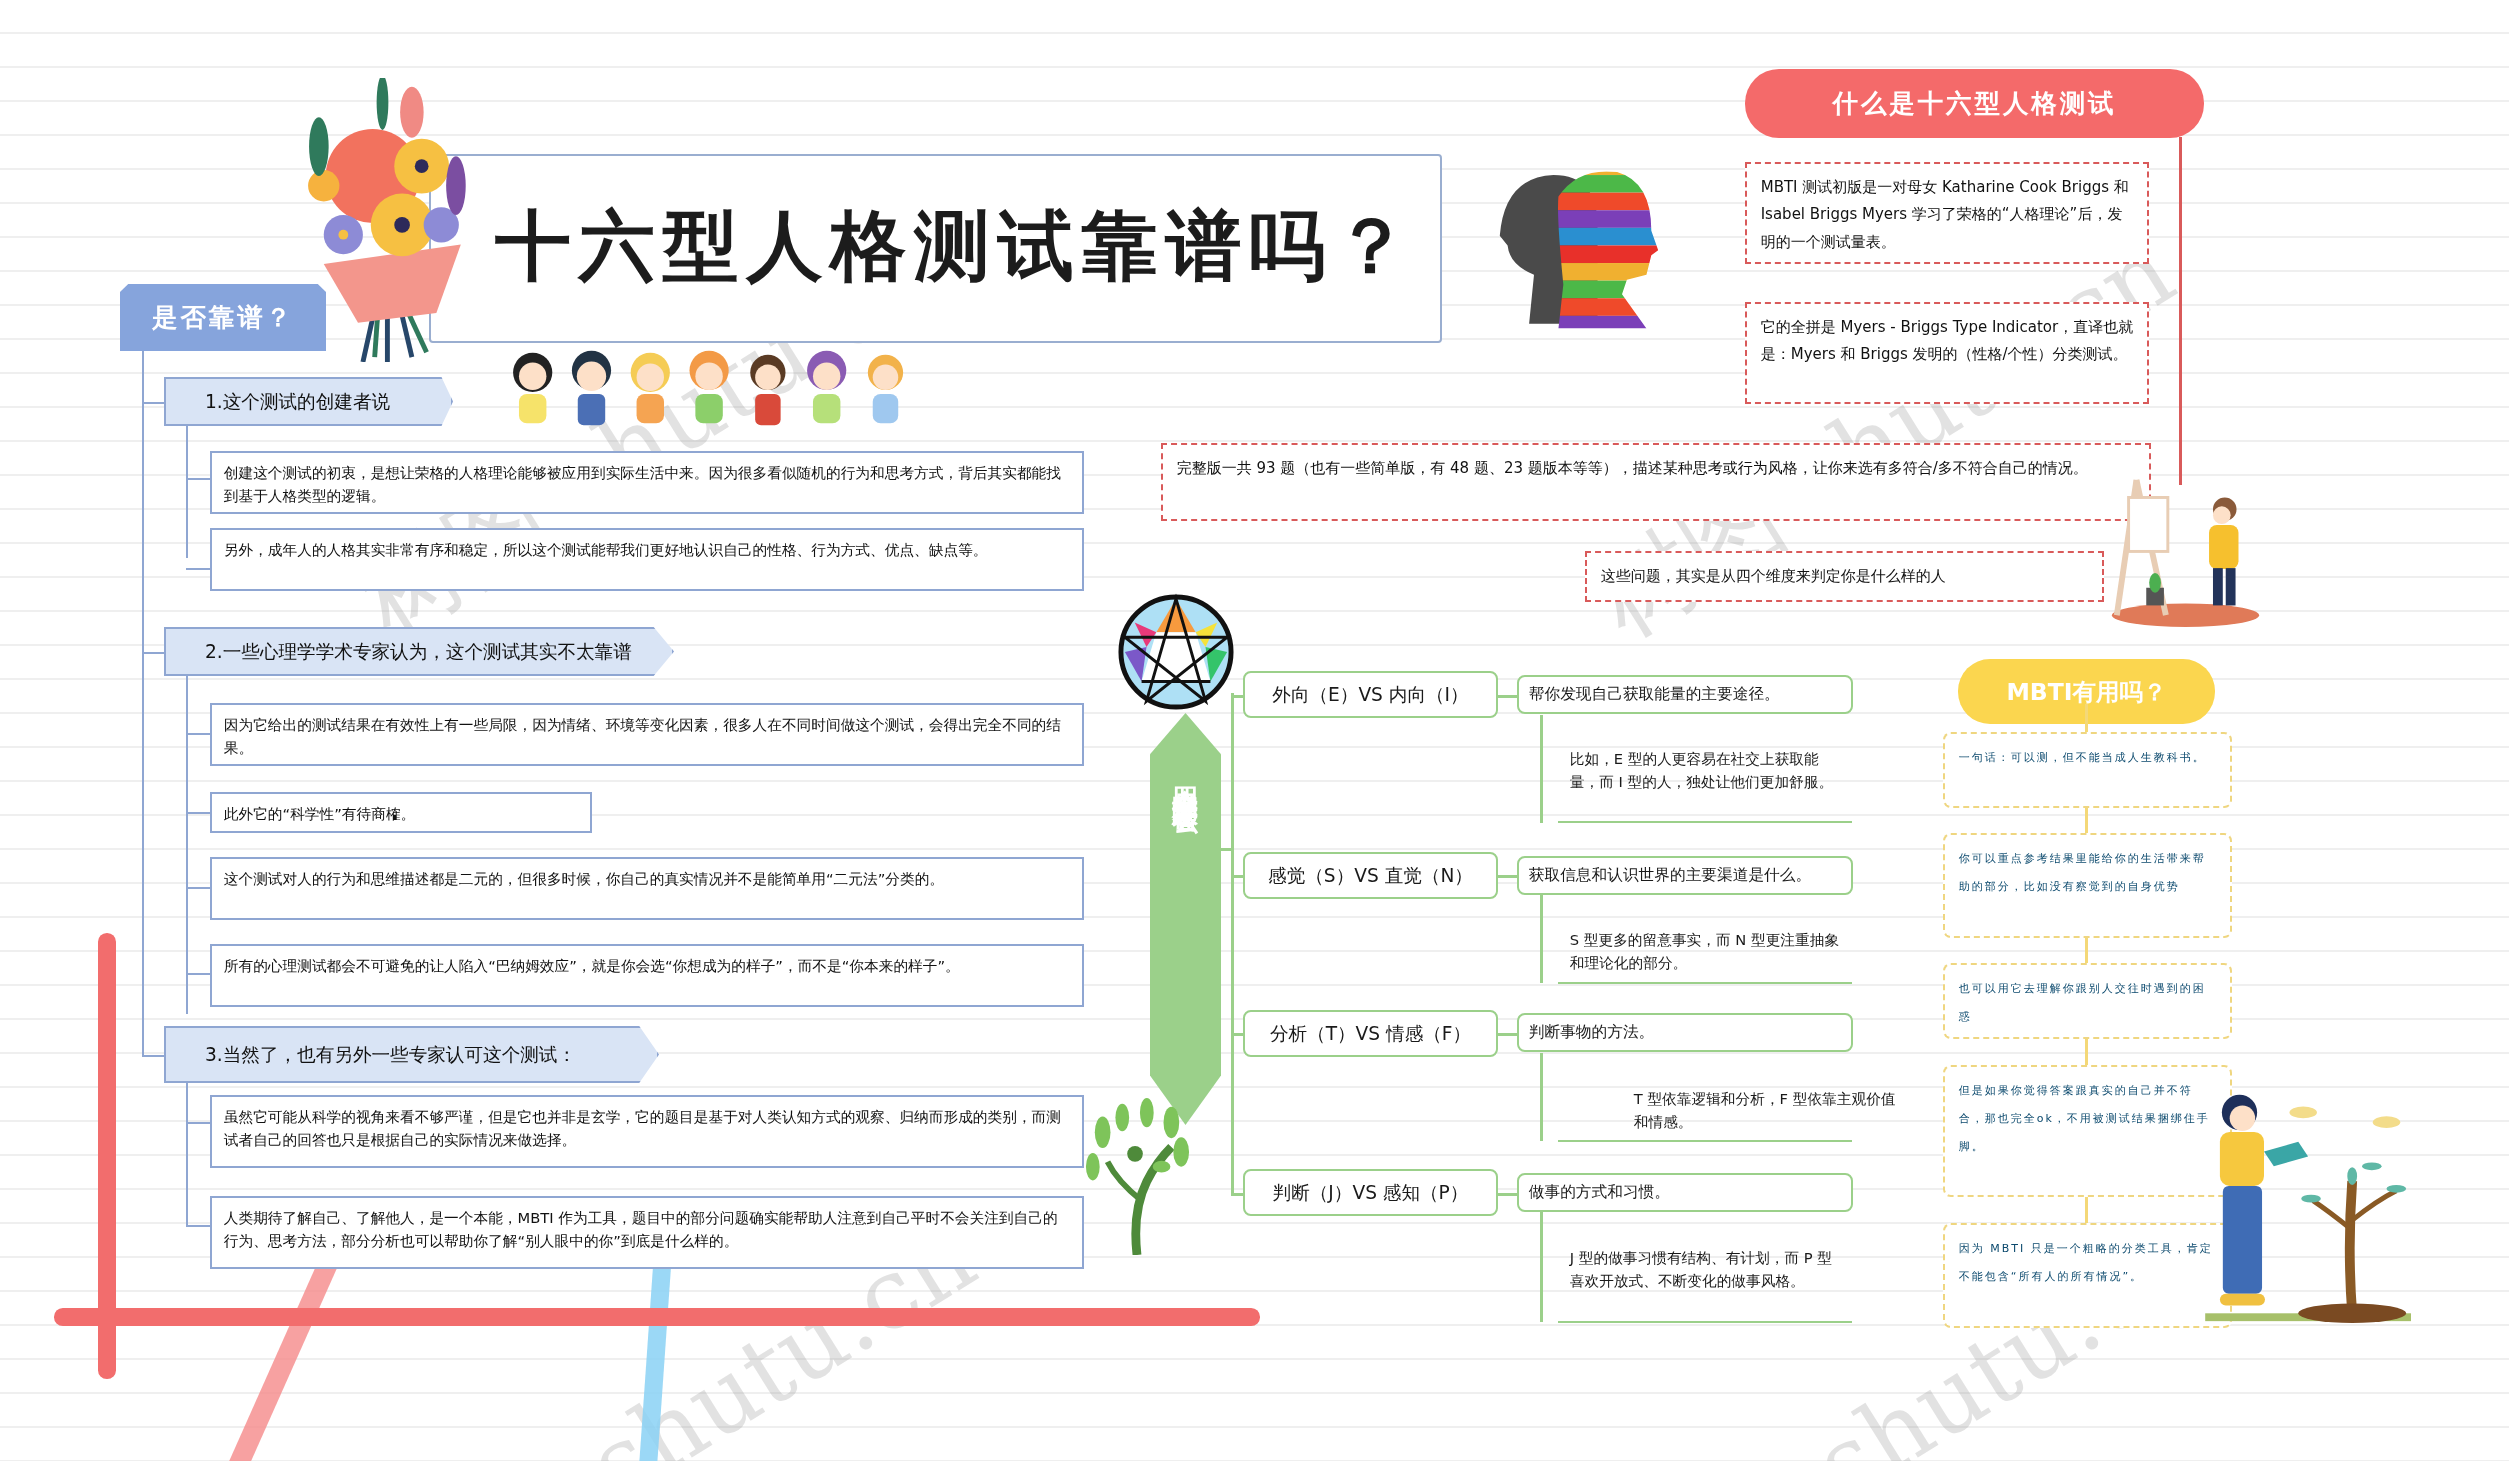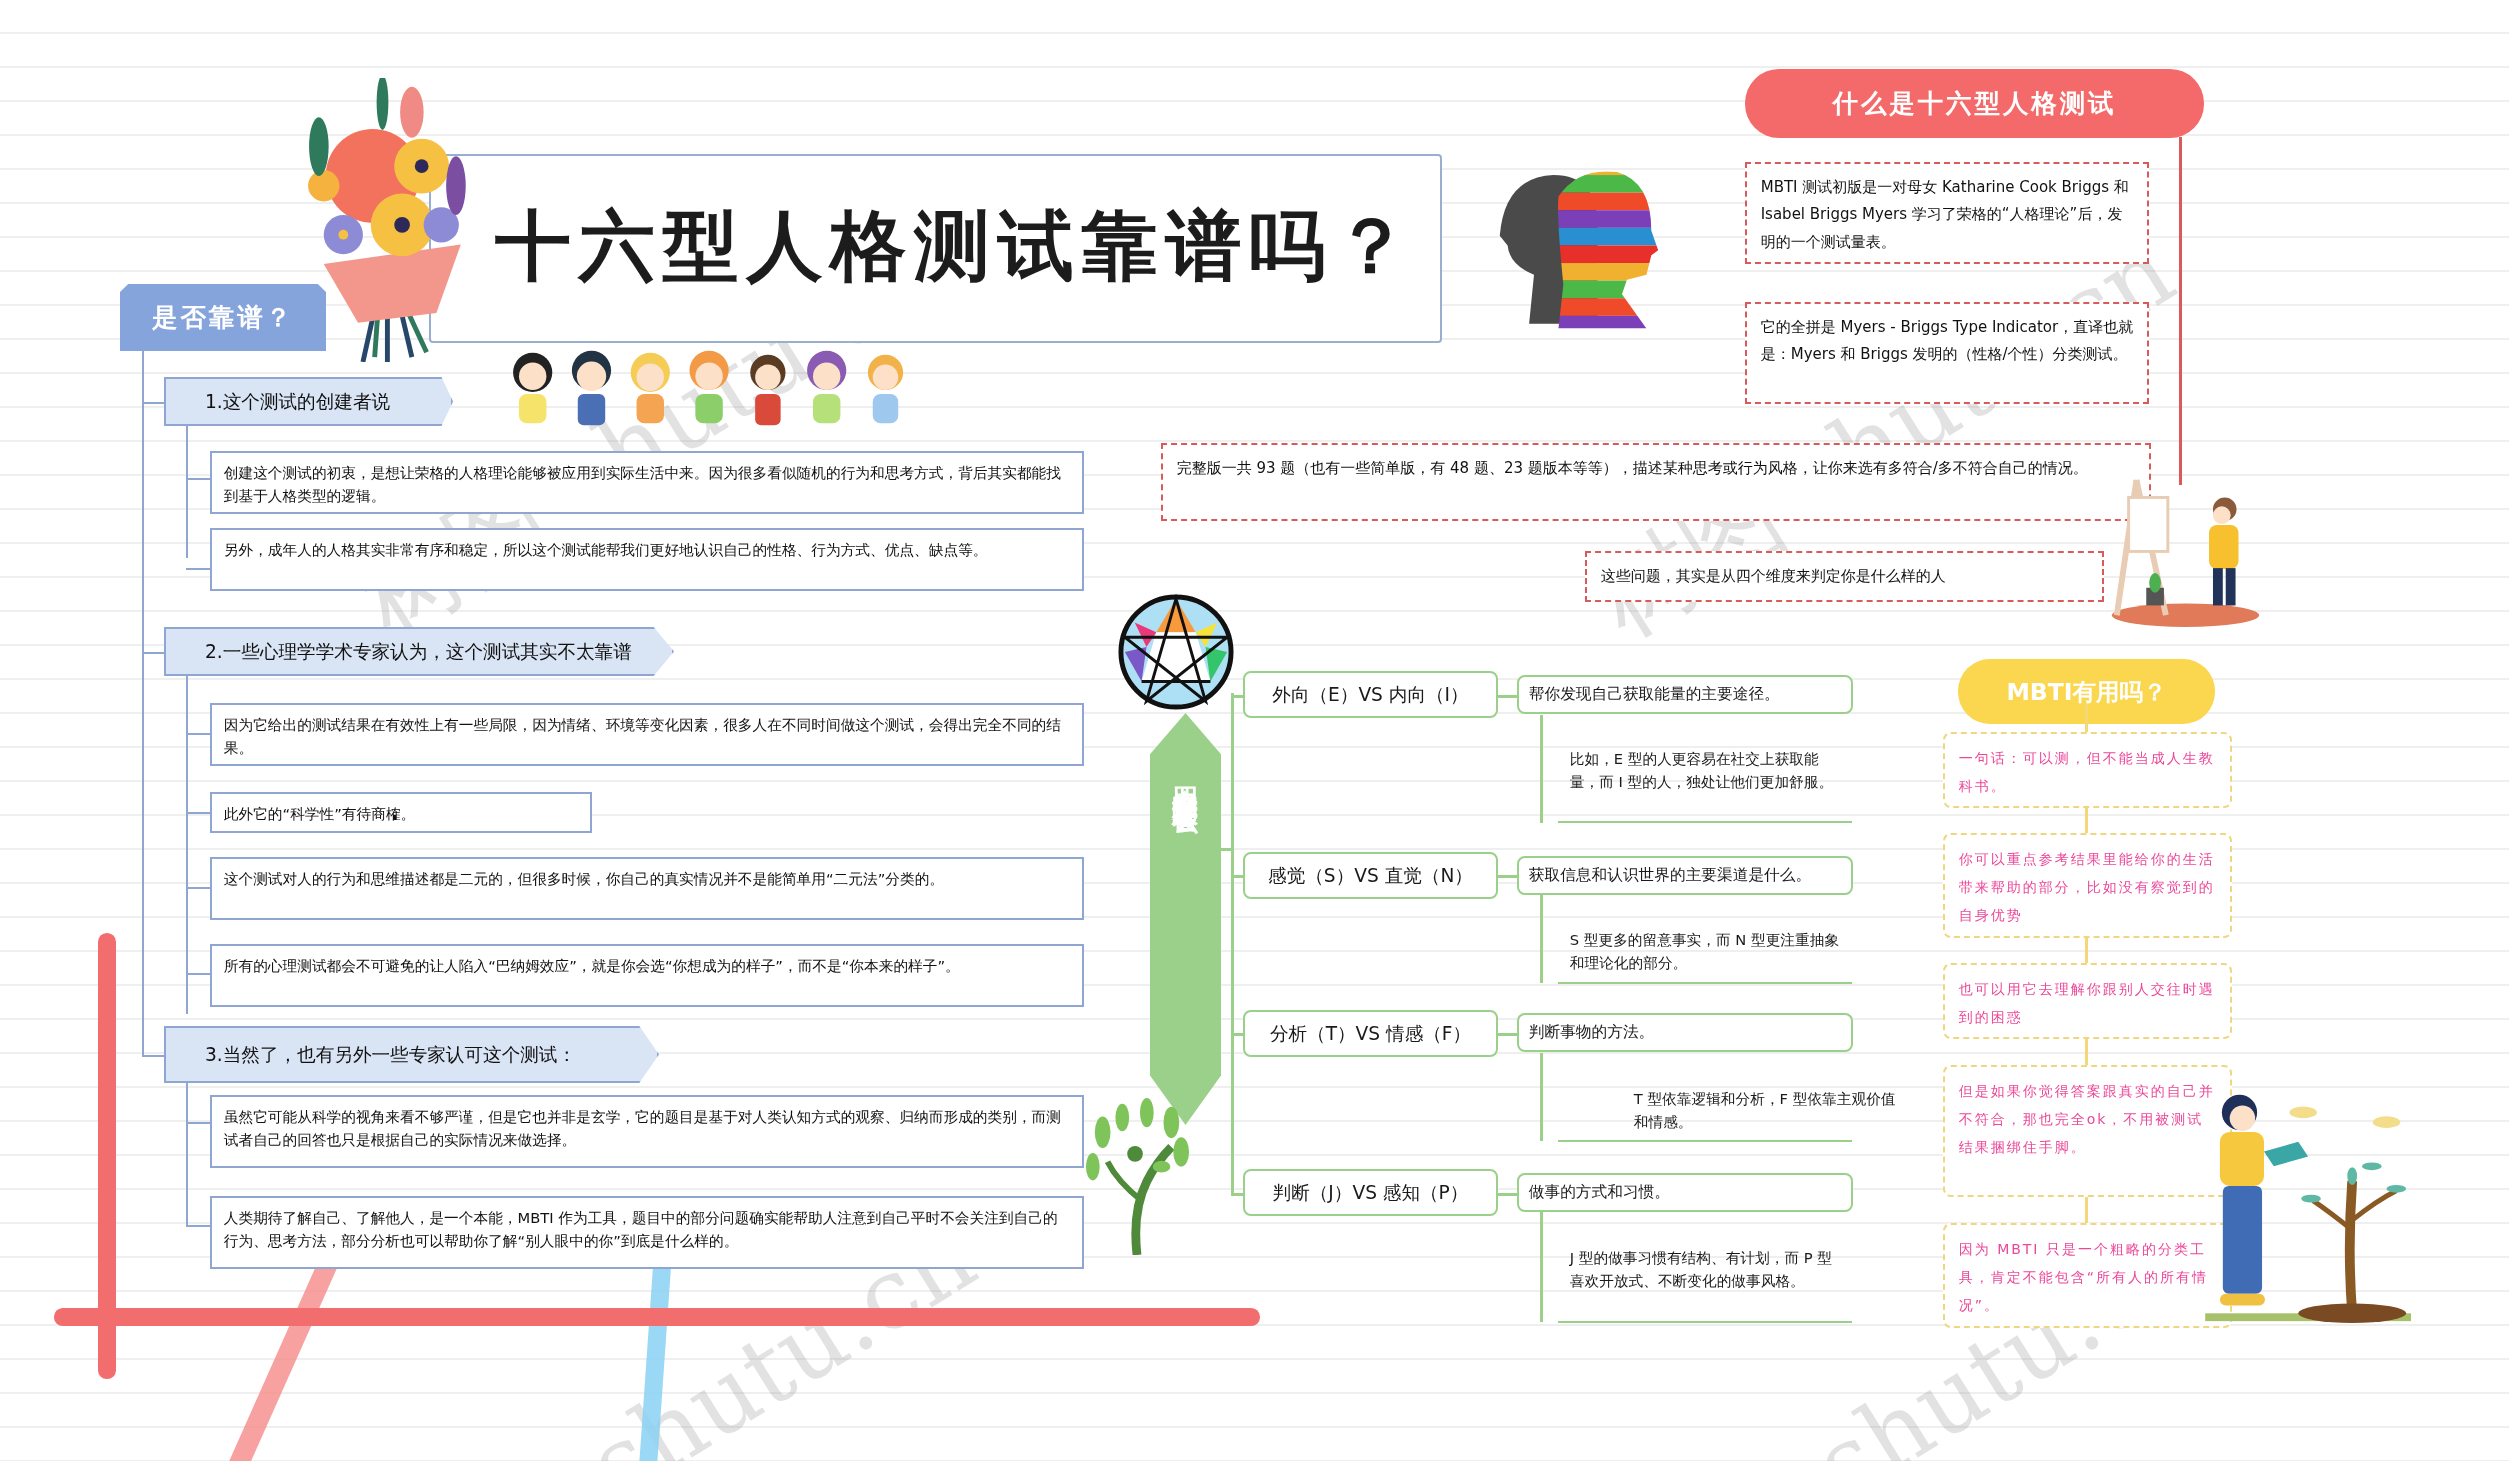--- a/index.html
+++ b/index.html
@@ -52,21 +52,21 @@
   .green-label { left: 1150px; top: 713px; width: 71px; height: 412px; background: #9bd08a; clip-path: polygon(50% 0, 100% 10%, 100% 88%, 50% 100%, 0 88%, 0 10%); color:#fff; font-size: 25.5px; font-weight:bold; display:flex; flex-direction:column; align-items:center; padding-top: 54px; line-height: 30px; }
   .g-line { background: #9bd08a; }
   .dim-box { background:#fff; border: 2px solid #9bd08a; border-radius: 7.8px; display:flex; align-items:center; justify-content:center; font-size: 18.6px; width: 255px; height: 47px; }
   .desc-box { background:#fff; border: 2px solid #9bd08a; border-radius: 7.8px; display:flex; align-items:center; padding-left: 9.8px; font-size: 15.7px; width: 336px; height: 39px; }
   .detail { font-size: 14.7px; line-height: 22.5px; padding: 0 11.8px; width: 294px; }
   .detail-under { background:#9bd08a; height: 2px; width: 294px; }
   .tree-img { left: 1078px; top: 1093px; width: 118px; height: 162px; }
 
   
   .yellow-pill { left: 1958px; top: 659px; width: 257px; height: 65px; background: #fbd64f; border-radius: 32px; color:#fff; font-size: 23.5px; font-weight:bold; display:flex; align-items:center; justify-content:center; }
-  .dash-yel { border: 2px dashed #efd680; border-radius: 7.8px; background:#fff; font-size: 14px; line-height: 28px; padding: 9.8px 13.7px; width: 289px; color:#ec4899; letter-spacing: 2px; }
+  .dash-yel { border: 2px dashed #efd680; border-radius: 7.8px; background:#fff; font-size: 11px; line-height: 28px; padding: 9.8px 13.7px; width: 289px; color:#0c4a6e; letter-spacing: 2px; }
   .y-line { background:#f4d878; width: 2.9px; }
 
   .painter { left: 2107px; top: 470px; width: 157px; height: 157px; }
   .gardener { left: 2205px; top: 1083px; width: 216px; height: 245px; }
 
   .watermark { color: rgba(150,150,150,0.28); font-size: 98px; font-family: "DejaVu Serif", serif; transform: rotate(-32deg); white-space: nowrap; pointer-events:none; }
 </style>
 </head>
 <body>
 

